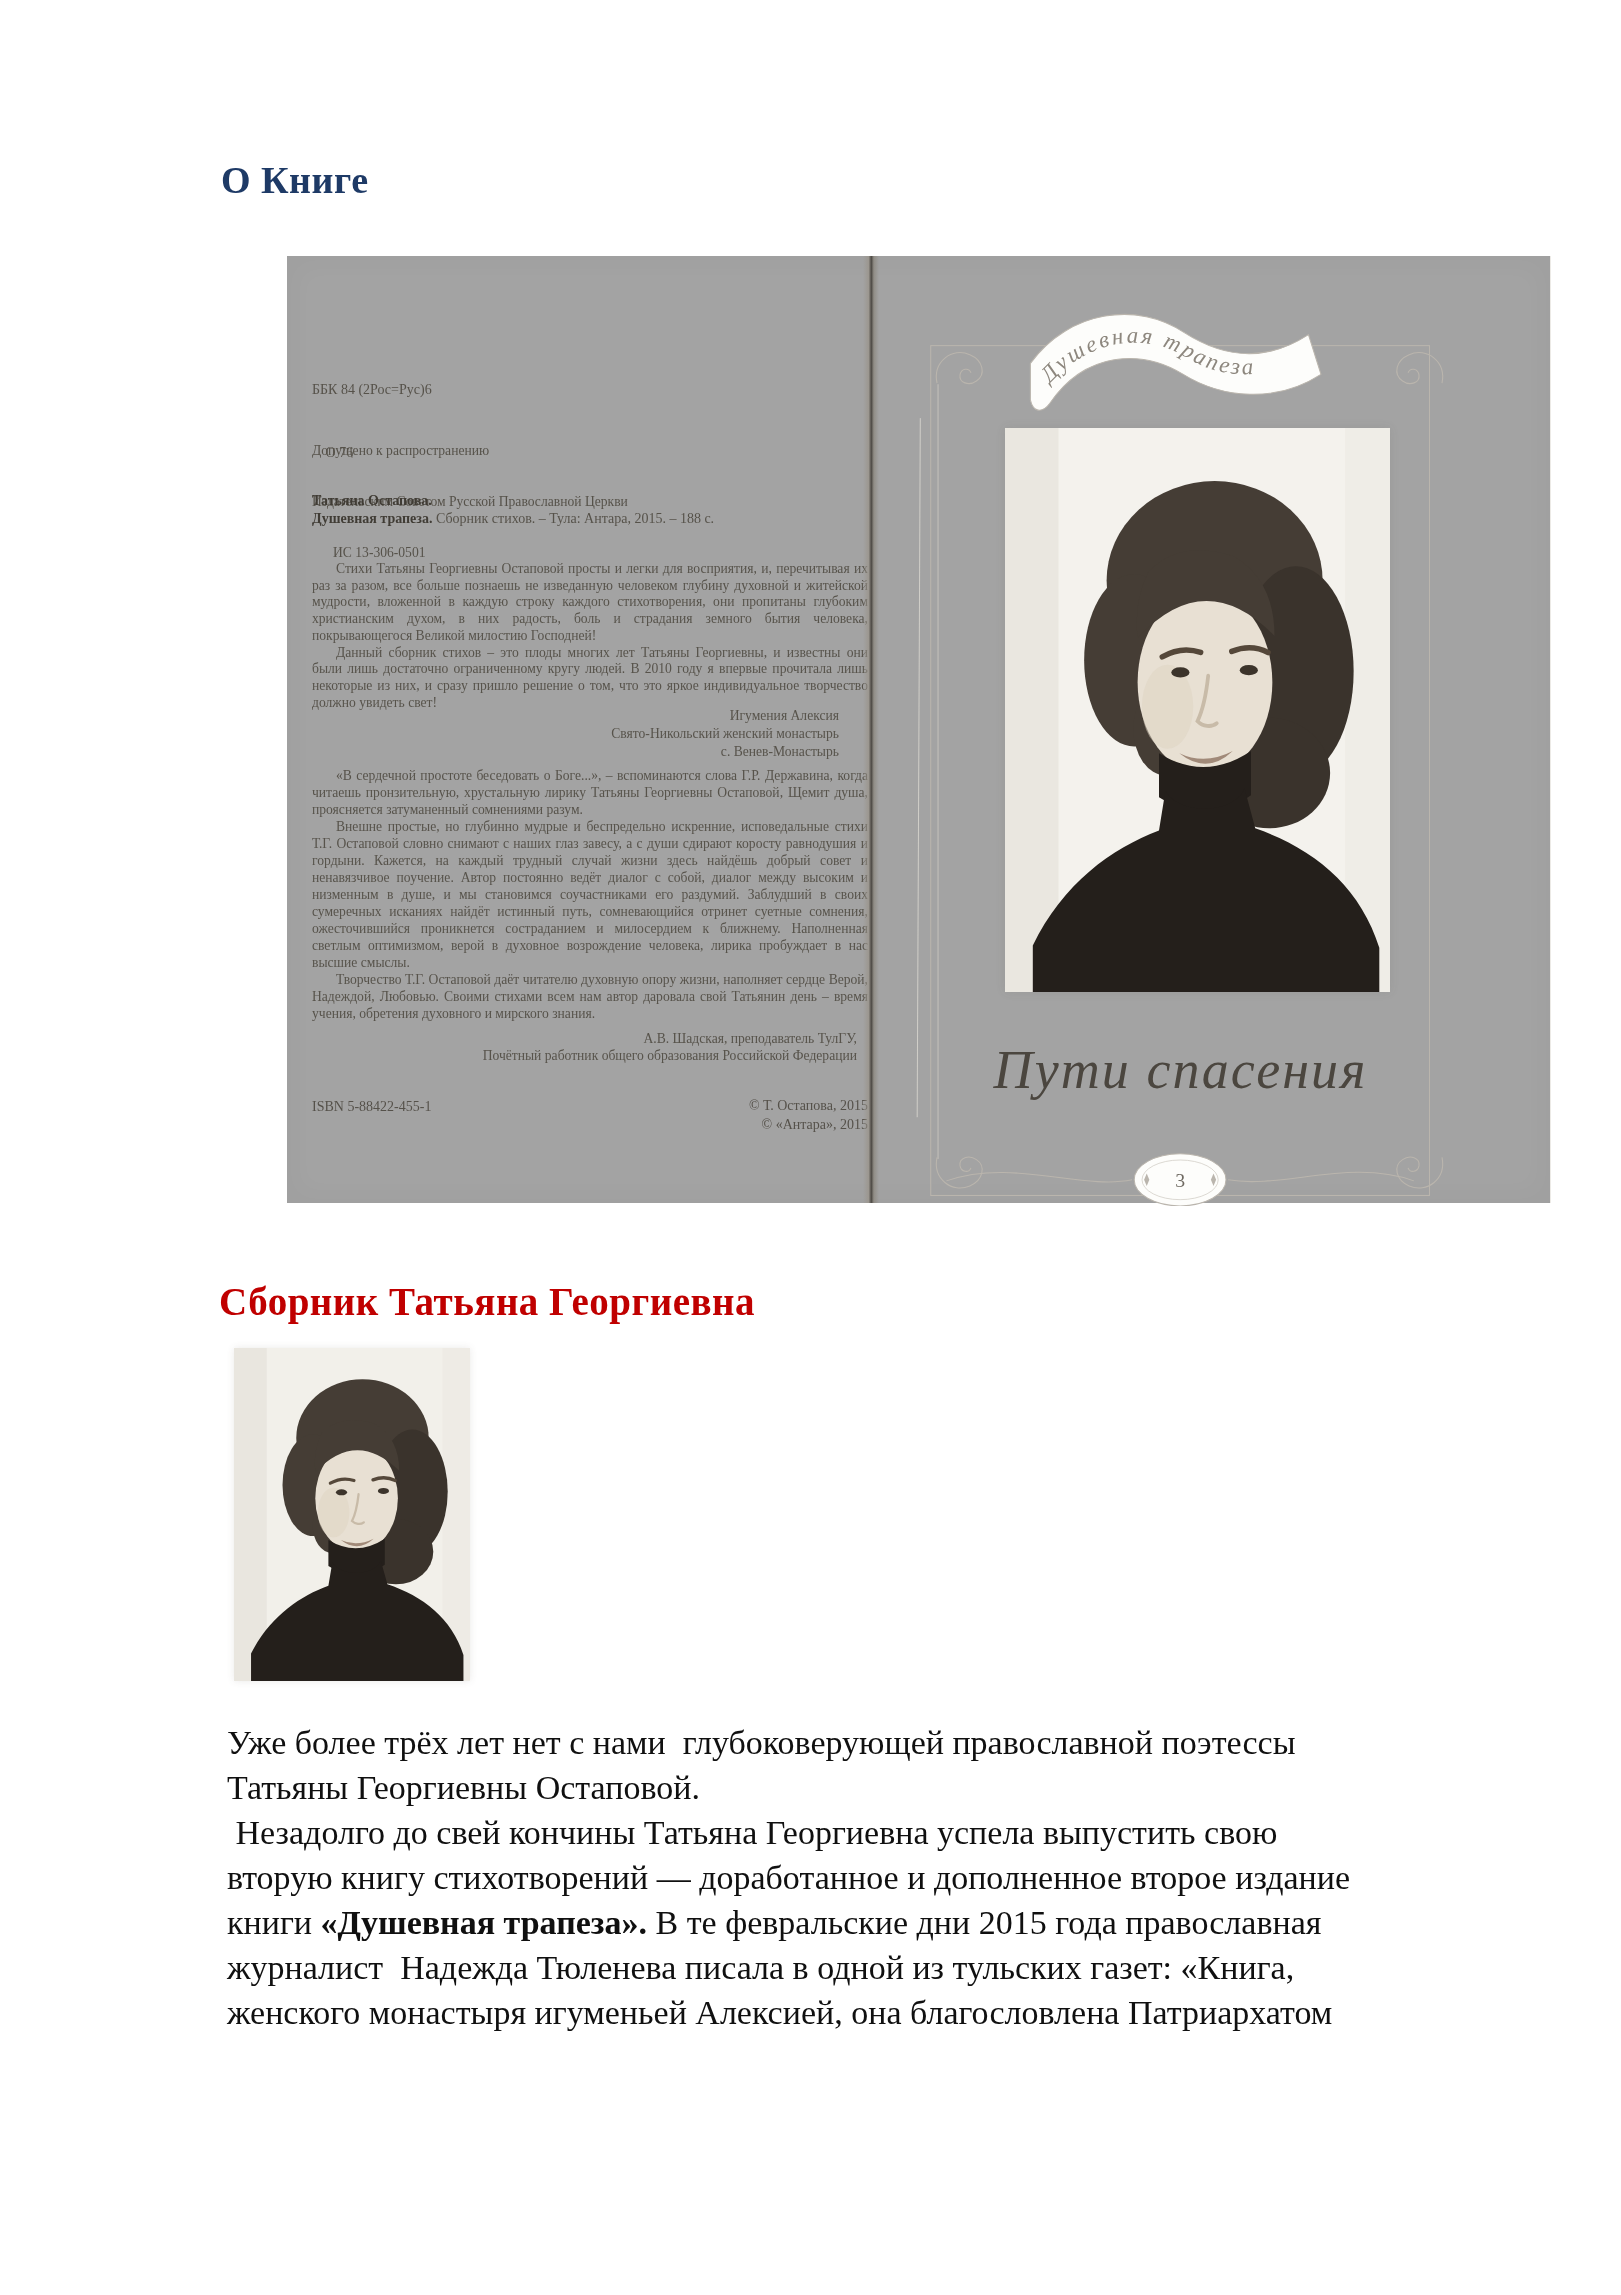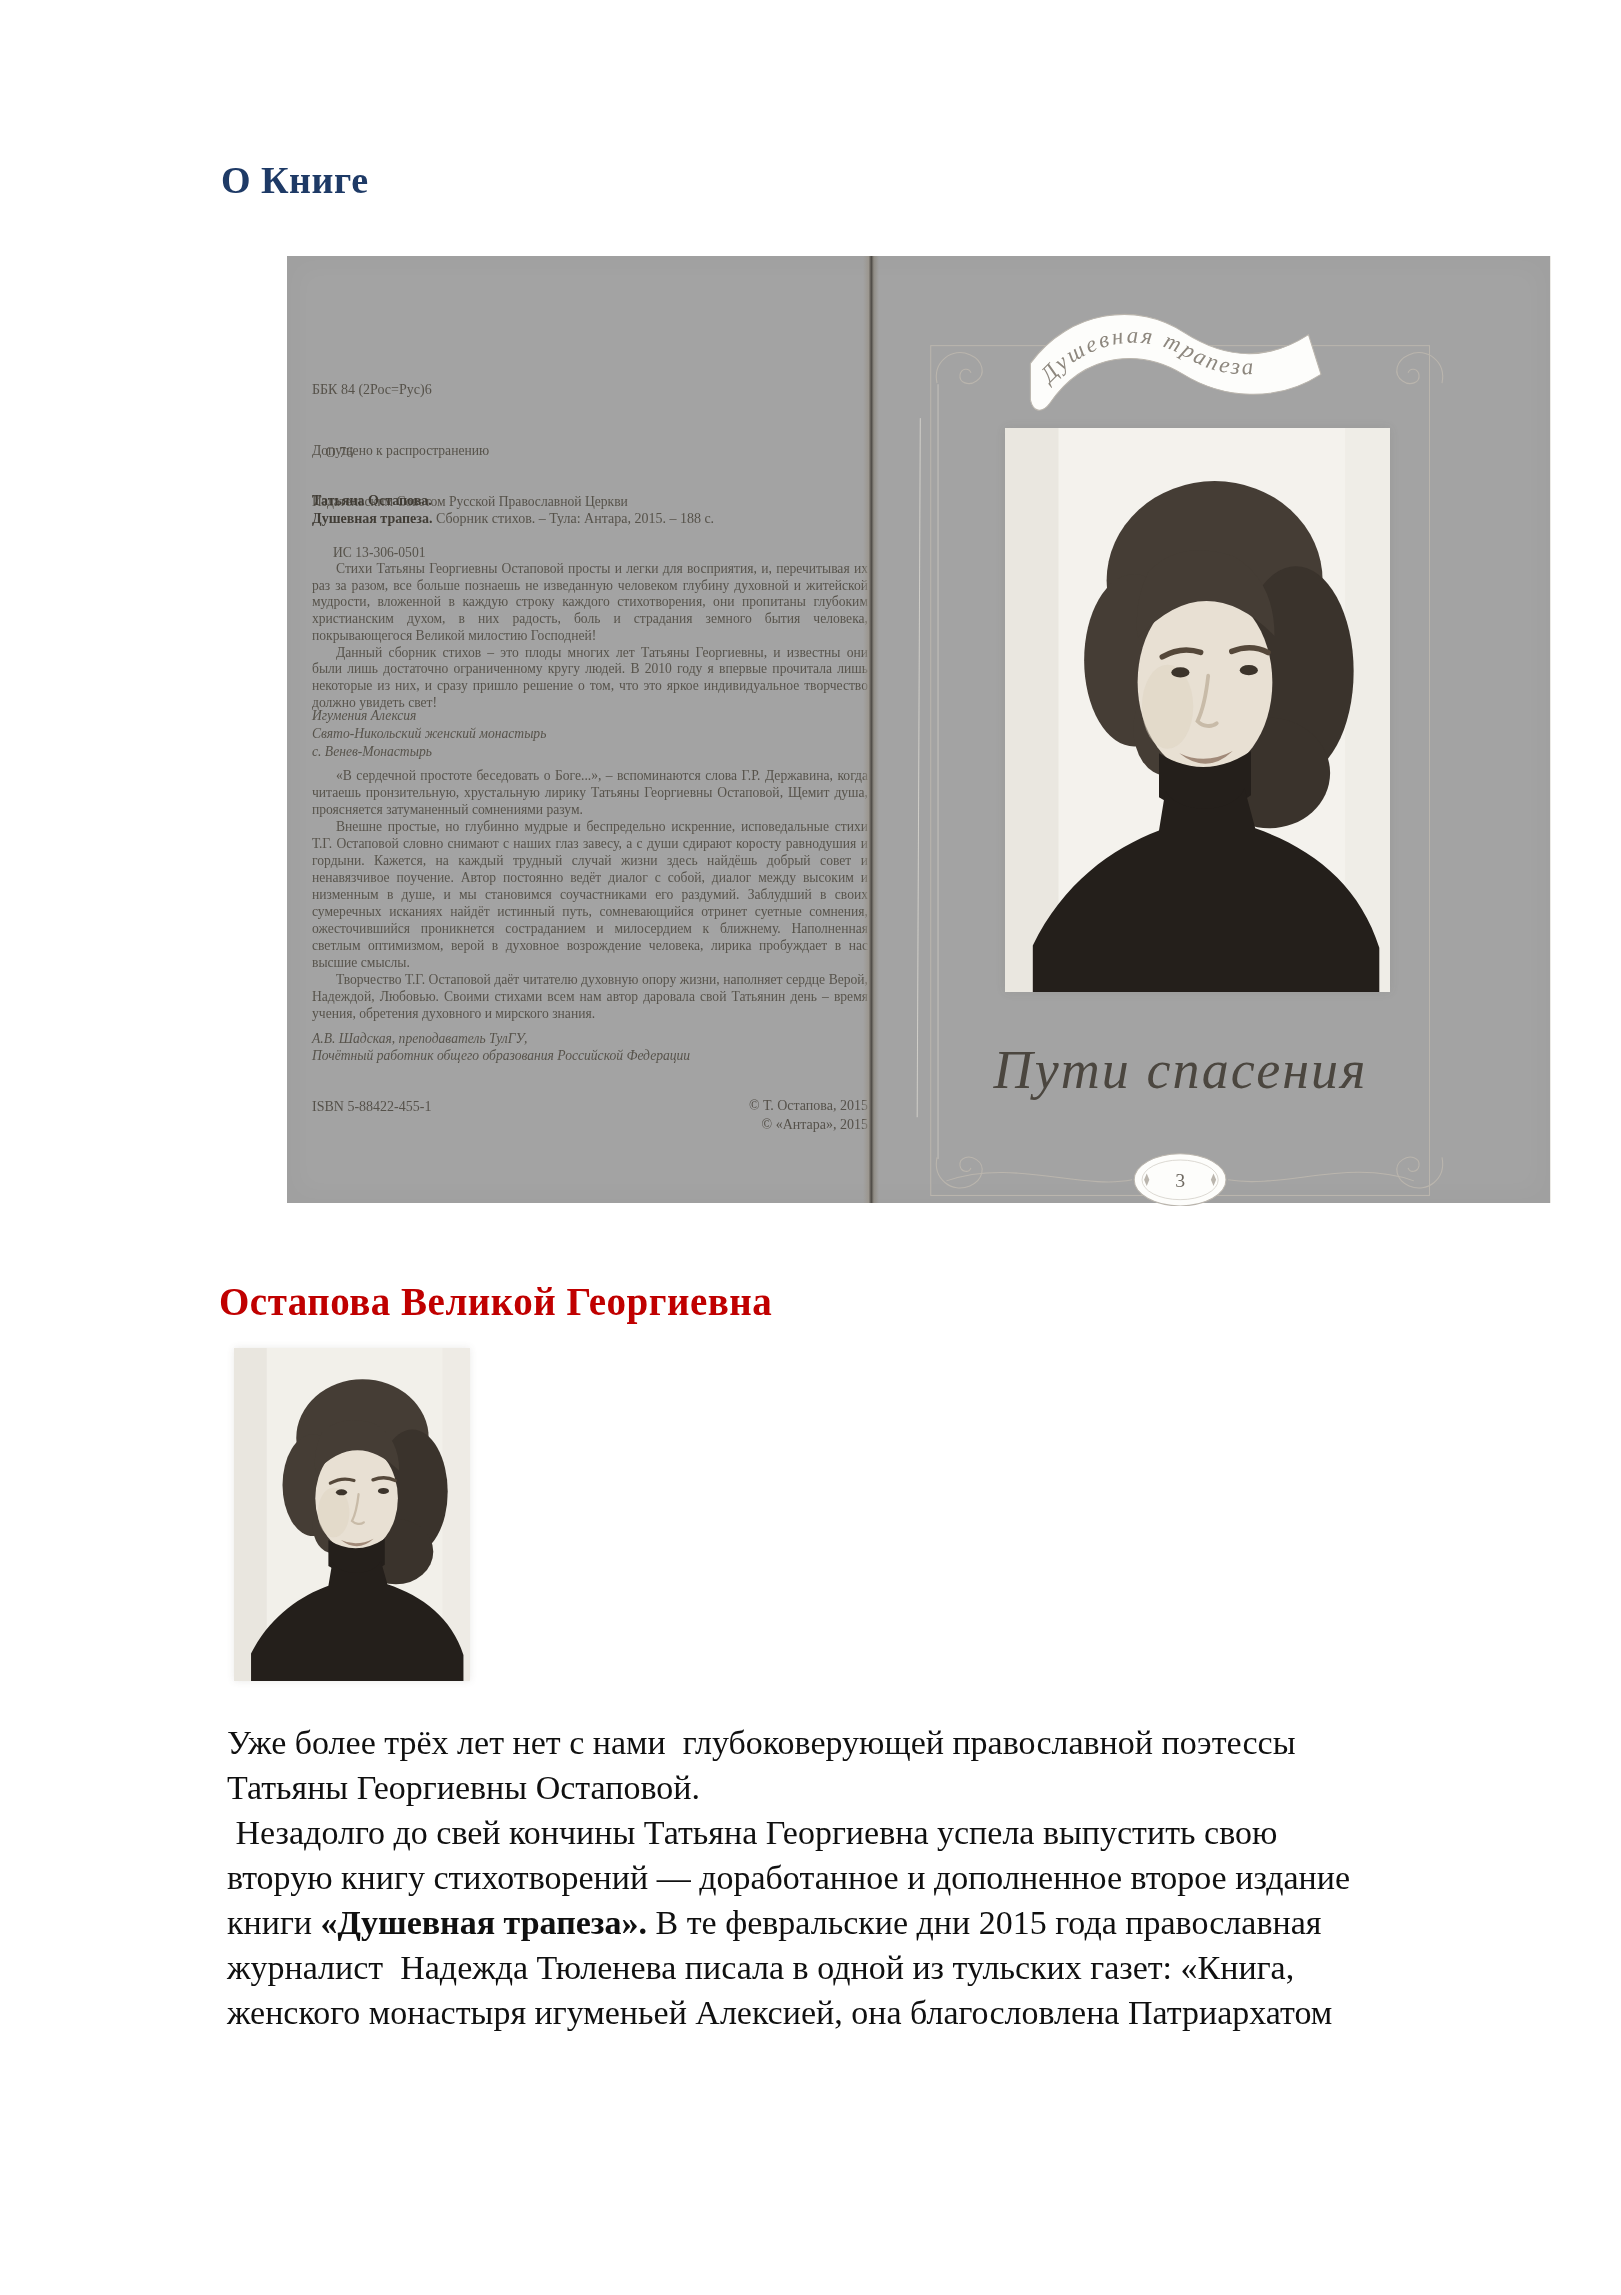--- a/index.html
+++ b/index.html
@@ -29,21 +29,21 @@
   .lp-bbk{left:25px;top:81px;font-size:14px;line-height:21px;white-space:pre;}
   .lp-bbk .ind{padding-left:13.6px;}
   .lp-perm{left:25px;top:152px;font-size:13.6px;line-height:17px;white-space:pre;}
   .lp-perm .ind{padding-left:21px;}
   .lp-title{left:25px;top:236px;font-size:14px;line-height:18px;}
   .lp-title b{color:#403c35;}
   .anno{left:25px;width:556px;font-size:13.6px;text-align:justify;color:#57534b;}
   .anno p{margin:0;text-indent:24px;}
   .anno1{top:305px;line-height:16.7px;}
   .anno2{top:511px;line-height:17px;}
-  .sig{left:25px;font-size:13.6px;font-style:italic;color:#57534b;}
+  .sig{left:25px;font-size:13.6px;text-align:right;color:#57534b;}
   .sig1{top:451px;width:527px;line-height:18px;}
   .sig2{top:774px;width:545px;line-height:17px;}
   .isbnrow{left:25px;top:840px;width:556px;font-size:14px;color:#55514a;}
   .isbnrow .isbn{position:absolute;left:0;top:3.1px;text-align:right;}
   .isbnrow .copy{position:absolute;right:0;top:0;text-align:right;line-height:19.3px;}
 
   .spine{
     left:576px;top:0;width:15.7px;height:947px;
     background:linear-gradient(to right,rgba(0,0,0,0),#9b968e 35%,#44403a 52%,#8f8b83 68%,rgba(0,0,0,0));
     opacity:.9;
@@ -203,21 +203,21 @@
           <path d="M158,300 L158,342 Q187,358 216,342 L216,300 Q187,322 158,300 Z" fill="#dfd5c3"></path>
           <path d="M144,334 Q187,362 230,332 L230,292 Q187,320 144,294 Z" fill="#241f1b"></path>
           <path d="M26,510 L26,468 C54,412 100,380 144,364 L150,328 C162,350 214,350 224,326 L234,362 C288,380 332,414 350,470 L350,510 Z" fill="#241f1b"></path>
         </svg>
       </div>
 
       <div class="abs script-title">Пути спасения</div>
     </div>
   </section>
 
-  <div class="abs h-red">Остапова Великой Георгиевна</div>
+  <div class="abs h-red">Сборник Татьяна Георгиевна</div>
 
   <div class="abs photo-small">
     <svg width="100%" height="100%" viewBox="0 0 360 510" preserveAspectRatio="none" aria-hidden="true">
       <rect x="0" y="0" width="360" height="510" fill="#f2f0ea"></rect>
       <rect x="0" y="0" width="50" height="510" fill="#e9e6df"></rect>
       <rect x="318" y="0" width="42" height="510" fill="#eeebe5"></rect>
       <g fill="#453d35">
         <ellipse cx="196" cy="138" rx="101" ry="90"></ellipse>
         <ellipse cx="121" cy="210" rx="47" ry="78"></ellipse>
         <ellipse cx="150" cy="272" rx="30" ry="42"></ellipse>

